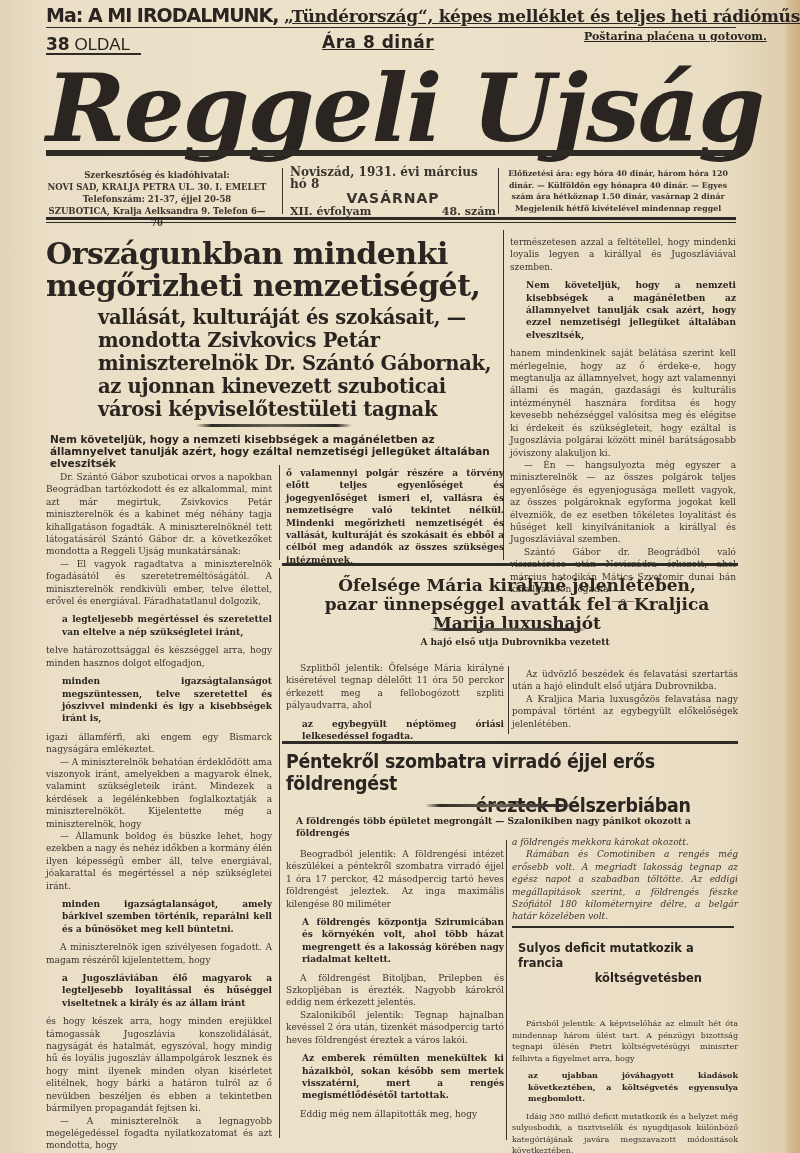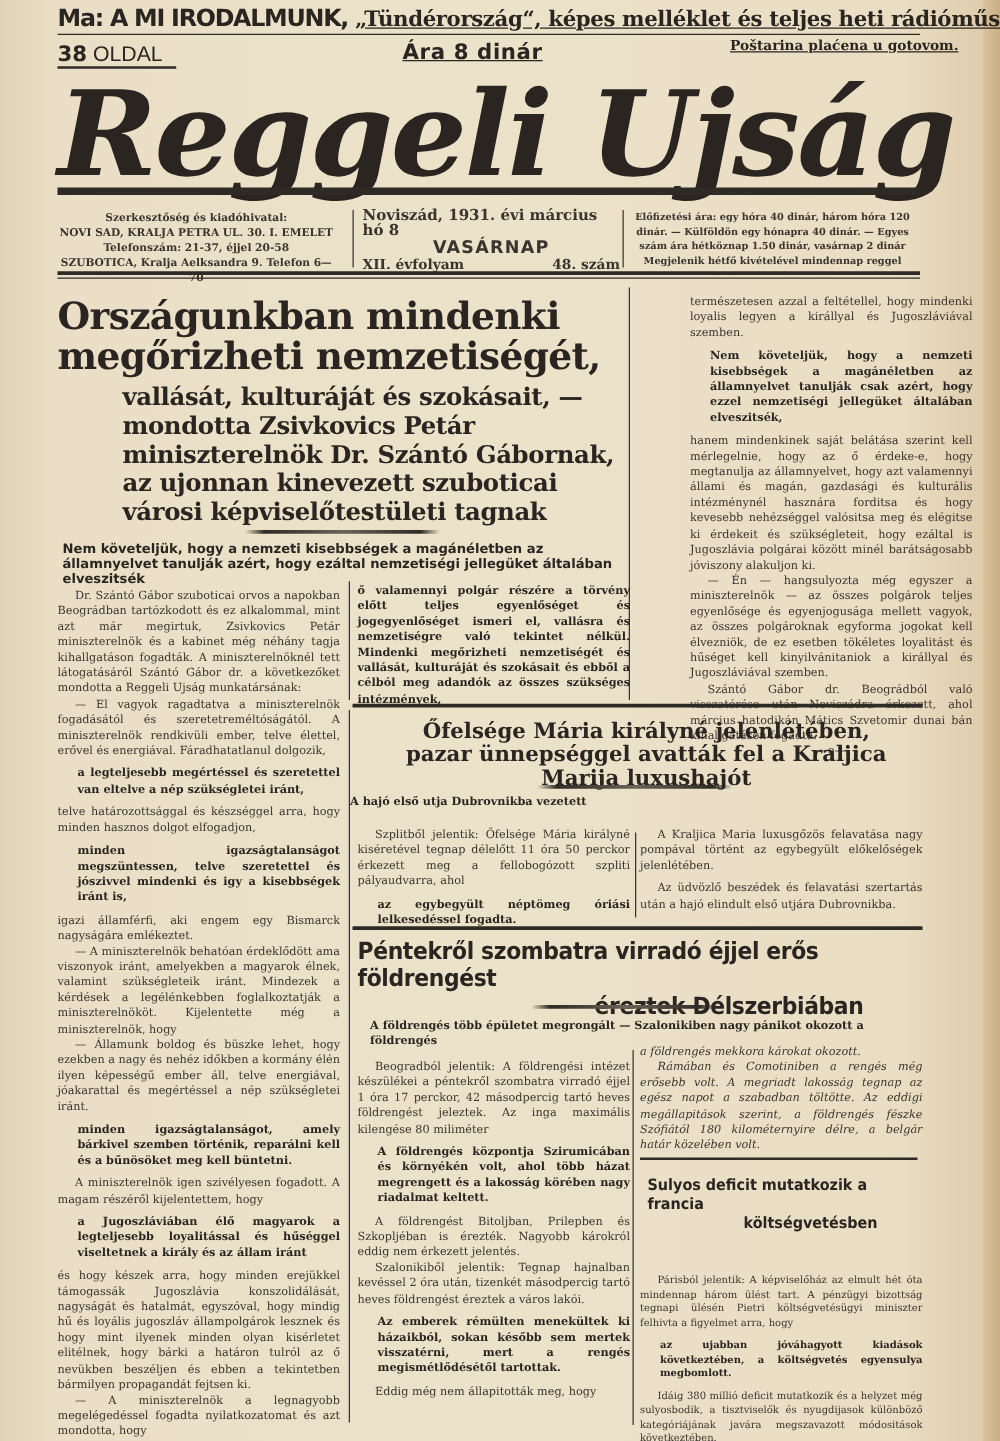--- a/index.html
+++ b/index.html
@@ -28,23 +28,23 @@
   .h1{left:46px;top:238px;width:440px;font-family:"DejaVu Serif",serif;font-weight:bold;font-size:30px;line-height:32px;letter-spacing:-0.5px;}
   .h1sub{left:98px;top:306px;width:400px;font-family:"DejaVu Serif",serif;font-weight:bold;font-size:19.5px;line-height:23px;letter-spacing:-0.3px;}
   .deco{position:absolute;height:3px;background:linear-gradient(90deg,transparent,#2e2a25 10%,#6a6358 50%,#2e2a25 90%,transparent);}
   .lead-sub{left:50px;top:433px;width:440px;font-family:"DejaVu Sans",sans-serif;font-weight:bold;font-size:10.5px;line-height:12px;transform:scaleX(1);}
   .body{font-size:9px;line-height:12.4px;text-align:justify;color:#3a342e;}
   .body p{margin:0;text-indent:14px;}
   .body p.bold{font-weight:bold;text-indent:0;padding-left:16px;margin:6px 0;color:#2a2520;}
   .body p.noind{text-indent:0;}
   .col1{left:46px;top:471px;width:226px;}
   .col2{left:286px;top:467px;width:218px;}
-  .col3{left:510px;top:236px;width:226px;margin-left:42px;}
+  .col3{left:510px;top:236px;width:226px;}
   .h2{left:312px;top:576px;width:410px;font-family:"DejaVu Serif",serif;font-weight:bold;font-size:17px;line-height:19px;text-align:center;}
-  .h2sub{left:280px;top:637px;width:470px;font-size:9px;font-weight:bold;}
+  .h2sub{left:280px;top:637px;width:470px;text-align:center;font-size:9px;font-weight:bold;}
   .col2a{left:286px;top:662px;width:218px;}
   .col3a{left:512px;top:662px;width:226px;}
   .h3{left:286px;top:750px;width:440px;font-family:"DejaVu Sans",sans-serif;font-weight:bold;font-size:19px;line-height:22px;letter-spacing:-0.3px;transform:scaleX(0.92);transform-origin:left;}
   .h3 .l2{display:block;text-align:right;}
   .h3sub{left:296px;top:815px;width:420px;font-size:9px;font-weight:bold;line-height:12px;}
   .col2b{left:286px;top:848px;width:218px;}
   .col3b{left:512px;top:836px;width:226px;font-style:italic;}
   .h4{left:518px;top:940px;width:200px;font-family:"DejaVu Sans",sans-serif;font-weight:bold;font-size:12.5px;line-height:15px;transform:scaleX(0.92);transform-origin:left;}
   .h4 .l2{display:block;text-align:right;}
   .col3c{left:512px;top:978px;width:226px;font-size:8px;line-height:11.5px;margin-top:40px;}
@@ -140,22 +140,22 @@
   <div class="rule" style="left:282px;top:563px;width:456px;height:3px;"></div>
   <div class="abs h2">Őfelsége Mária királyné jelenlétében, pazar ünnepséggel avatták fel a Kraljica Marija luxushajót</div>
   <div class="deco" style="left:430px;top:628px;width:156px;"></div>
   <div class="abs h2sub">A hajó első utja Dubrovnikba vezetett</div>
   <div class="abs body col2a">
     <p>Szplitből jelentik: Őfelsége Mária királyné kiséretével tegnap délelőtt 11 óra 50 perckor érkezett meg a fellobogózott szpliti pályaudvarra, ahol</p>
     <p class="bold">az egybegyült néptömeg óriási lelkesedéssel fogadta.</p>
   </div>
   <div class="vsep" style="left:508px;top:666px;height:68px;"></div>
   <div class="abs body col3a">
+    <p style="margin-top:6px;">Az üdvözlő beszédek és felavatási szertartás után a hajó elindult első utjára Dubrovnikba.</p>
     <p>A Kraljica Maria luxusgőzös felavatása nagy pompával történt az egybegyült előkelőségek jelenlétében.</p>
-    <p style="margin-top:6px;">Az üdvözlő beszédek és felavatási szertartás után a hajó elindult első utjára Dubrovnikba.</p>
   </div>
   <div class="rule" style="left:282px;top:741px;width:456px;height:3px;"></div>
 
   <div class="abs h3">
     <span>Péntekről szombatra virradó éjjel erős földrengést</span>
     <span class="l2">éreztek Délszerbiában</span>
   </div>
   <div class="deco" style="left:425px;top:804px;width:150px;"></div>
   <div class="abs h3sub">A földrengés több épületet megrongált — Szalonikiben nagy pánikot okozott a földrengés</div>
   <div class="abs body col2b">

